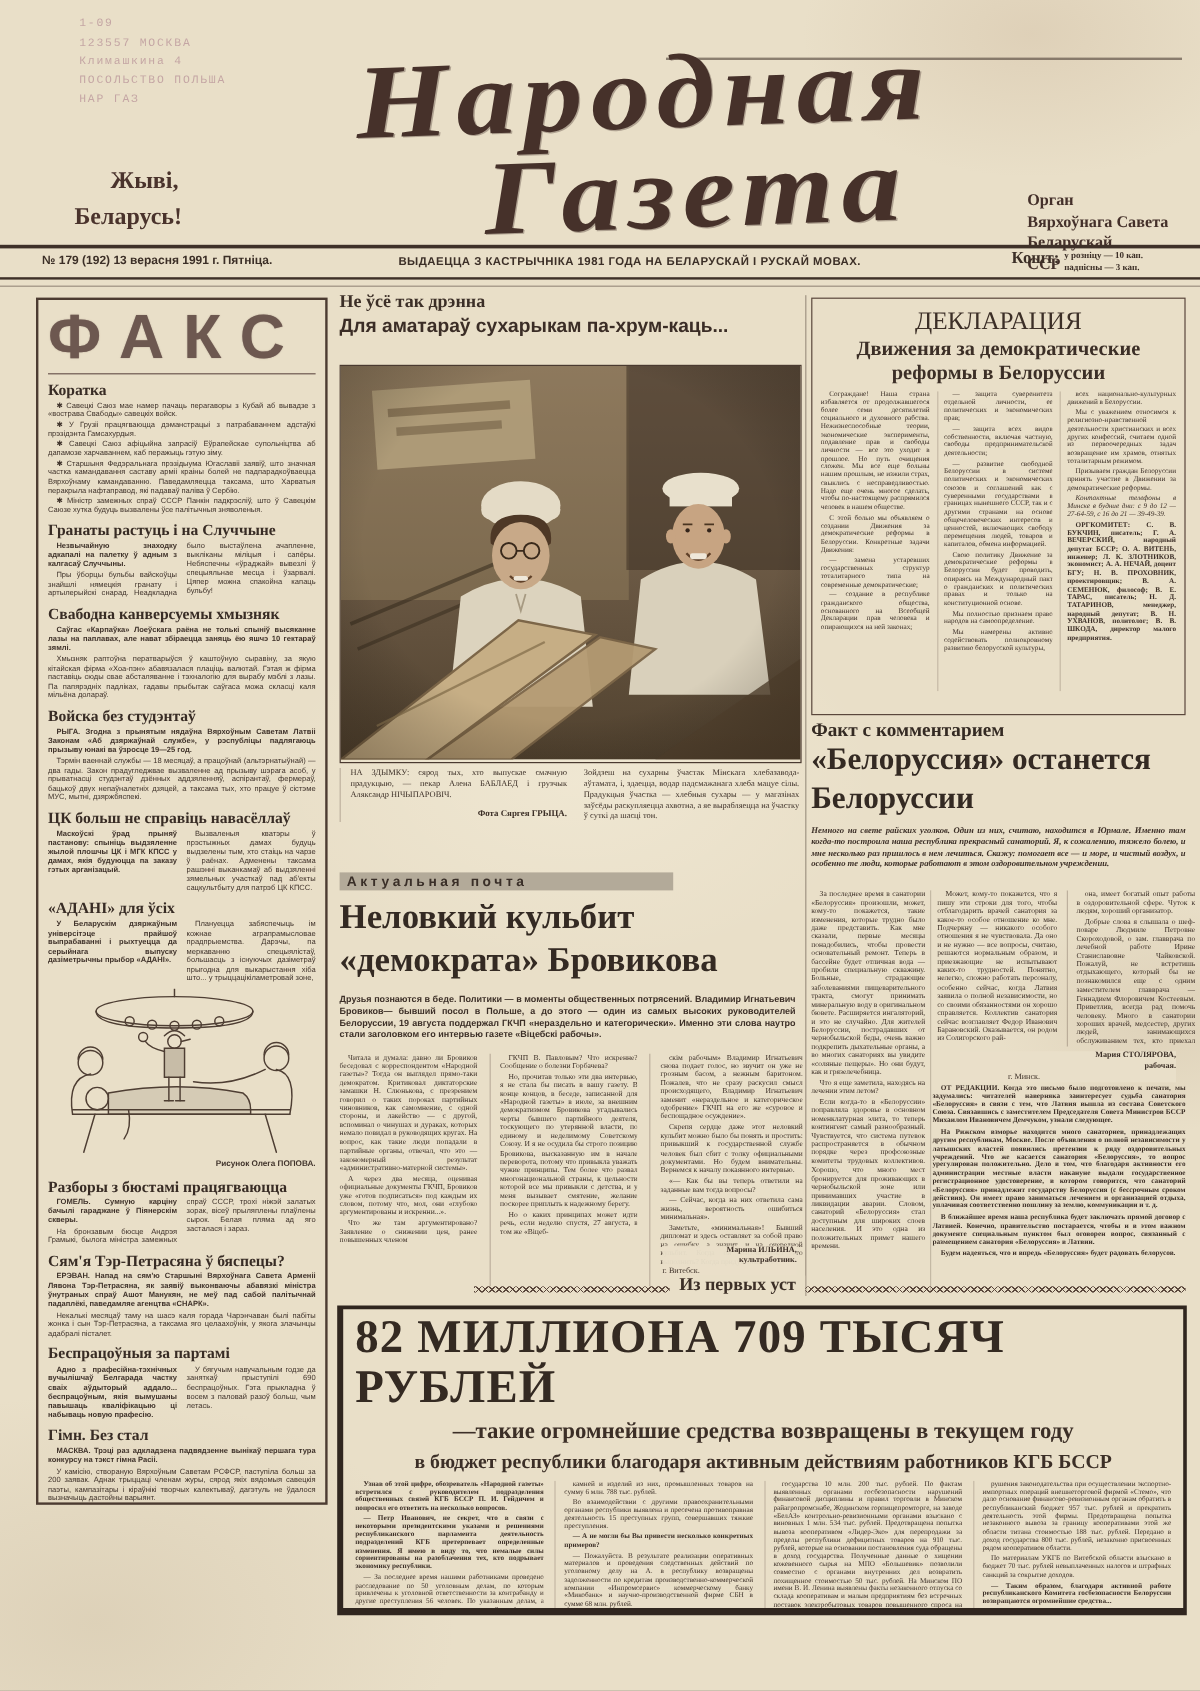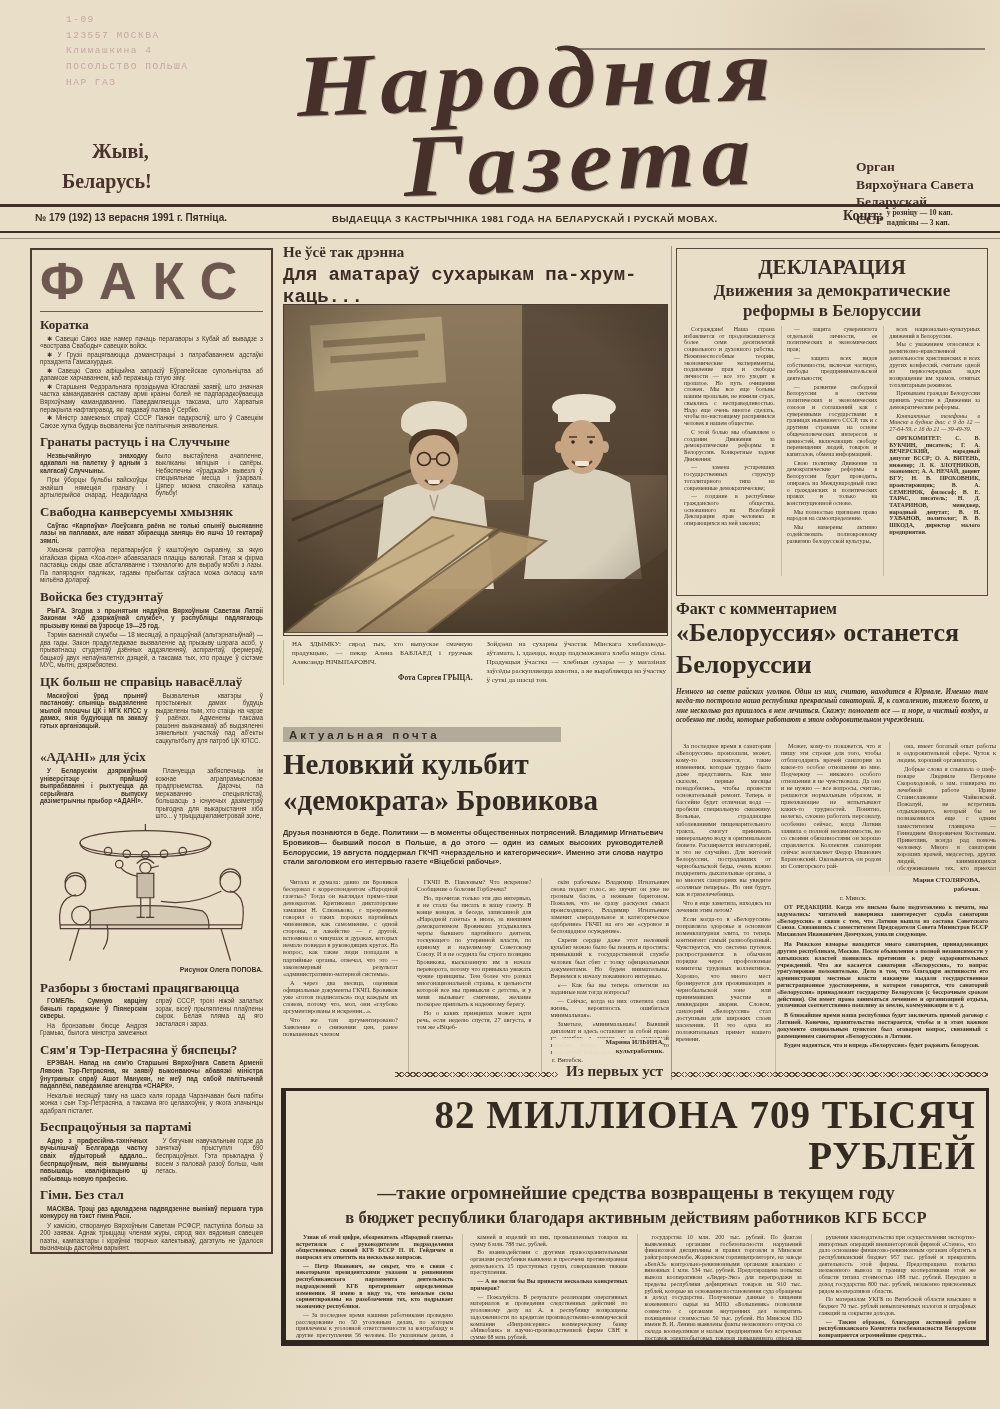--- a/index.html
+++ b/index.html
@@ -52,39 +52,39 @@
   .colrow{display:flex;overflow:hidden;}
   .col{font-size:6.3px;line-height:1.12;text-align:justify;overflow:hidden;}
   .col + .col{border-left:1px solid rgba(90,70,60,.3);}
   .sig{font-size:6.8px;line-height:1.3;background:rgba(233,223,201,.96);}
   .sig .s1{font-weight:bold;text-align:right;}
   .sig .s2{font-weight:bold;text-align:right;}
   .sig .s3{text-align:left;}
   
   .decl{left:676px;top:248px;width:312px;height:348px;border:1.5px solid #5a473c;
     padding:6px 7px;box-sizing:border-box;overflow:hidden;}
-  .decl .t1{text-align:center;font-size:21px;font-weight:bold;}
+  .decl .t1{text-align:center;font-size:21px;font-weight:normal;}
   .decl .t2{text-align:center;font-size:17px;font-weight:bold;margin-top:1px;}
   .decl .t3{text-align:center;font-size:17px;font-weight:bold;margin-bottom:5px;}
   .dcols{display:flex;gap:6px;height:250px;overflow:hidden;}
   .dcol{flex:1;font-size:6px;line-height:1.12;text-align:justify;overflow:hidden;}
   .dcol + .dcol{border-left:1px solid rgba(90,70,60,.25);padding-left:5px;}
   .dc3 p:nth-child(4){font-style:italic;}
   .dc3 p:nth-child(5){font-weight:bold;}
   
   .flead{font-size:7.2px;font-style:italic;font-weight:bold;line-height:1.3;text-align:justify;}
   .ednote p{font-weight:bold;margin-bottom:3px;}
   
   .squiggle{height:5px;background:
     repeating-linear-gradient(135deg,#5a473c 0 1px,transparent 1px 4px),
     repeating-linear-gradient(45deg,#5a473c 0 1px,transparent 1px 4px);}
   .ribbon-label{font-size:15px;font-weight:bold;background:#e9dfc8;padding:0 8px;}
   .frame{left:281px;top:1088px;width:708px;height:258px;border:3px solid #30261f;
     border-left-width:5px;border-bottom-width:6px;box-sizing:border-box;padding:4px 10px;overflow:hidden;}
-  .bh{ text-align:right;font-size:39px;font-weight:900;letter-spacing:1px;color:#342a22;line-height:1.05;}
+  .bh{ text-align:left;font-size:39px;font-weight:900;letter-spacing:1px;color:#342a22;line-height:1.05;}
   .bs1{text-align:center;font-size:19px;font-weight:bold;margin-top:5px;}
   .bs2{text-align:center;font-size:16.5px;font-weight:bold;margin-top:4px;}
   .bcols{display:flex;gap:9px;height:138px;overflow:hidden;margin-top:6px;}
   .bcol{flex:1;font-size:6px;line-height:1.12;text-align:justify;overflow:hidden;}
   .bcol + .bcol{border-left:1px solid rgba(90,70,60,.25);padding-left:7px;}
   .bc1 p:nth-child(1){font-weight:bold;}
   .bc1 p:nth-child(2){font-weight:bold;}
   .bc2 p:nth-child(3){font-weight:bold;}
   .bc4 p:nth-child(3){font-weight:bold;}
   .vline{background:rgba(70,55,45,.45);width:1px;}
@@ -254,21 +254,21 @@
           <p class="fl">МАСКВА. Трэці раз адкладзена падвядзенне вынікаў першага тура конкурсу на тэкст гімна Расіі.</p>
           <p>У камісію, створаную Вярхоўным Саветам РСФСР, паступіла больш за 200 заявак. Аднак трыццаці членам журы, сярод якіх вядомыя савецкія паэты, кампазітары і кіраўнікі творчых калектываў, дагэтуль не ўдалося вызначыць дастойны варыянт.</p>
         </div>
     </div>
 
   </div>
 
   <div class="abs vline" style="left:671px;top:246px;height:834px;"></div>
 
   <div class="abs kicker" style="left:283px;top:244px;">Не ўсё так дрэнна</div>
-  <div class="abs h-sans" style="left:283px;top:264px;font-size:19px;width:386px;font-family:Liberation Mono, monospace;">Для аматараў сухарыкам па-хрум-каць...</div>
+  <div class="abs h-sans" style="left:283px;top:264px;font-size:16px;width:386px;">Для аматараў сухарыкам па-хрум-каць...</div>
 
   <div class="abs photo" style="left:283px;top:304px;width:383px;height:330px;">
     <svg width="383" height="328" viewBox="0 0 383 328" preserveAspectRatio="none">
       <defs>
         <linearGradient id="pg" x1="0" y1="0" x2="0" y2="1">
           <stop offset="0" stop-color="#86715b"></stop>
             <stop offset="1" stop-color="#51422f"></stop>
         </linearGradient>
         <radialGradient id="vg" cx="50%" cy="45%" r="75%">
           <stop offset="0.6" stop-color="rgba(0,0,0,0)"></stop>

